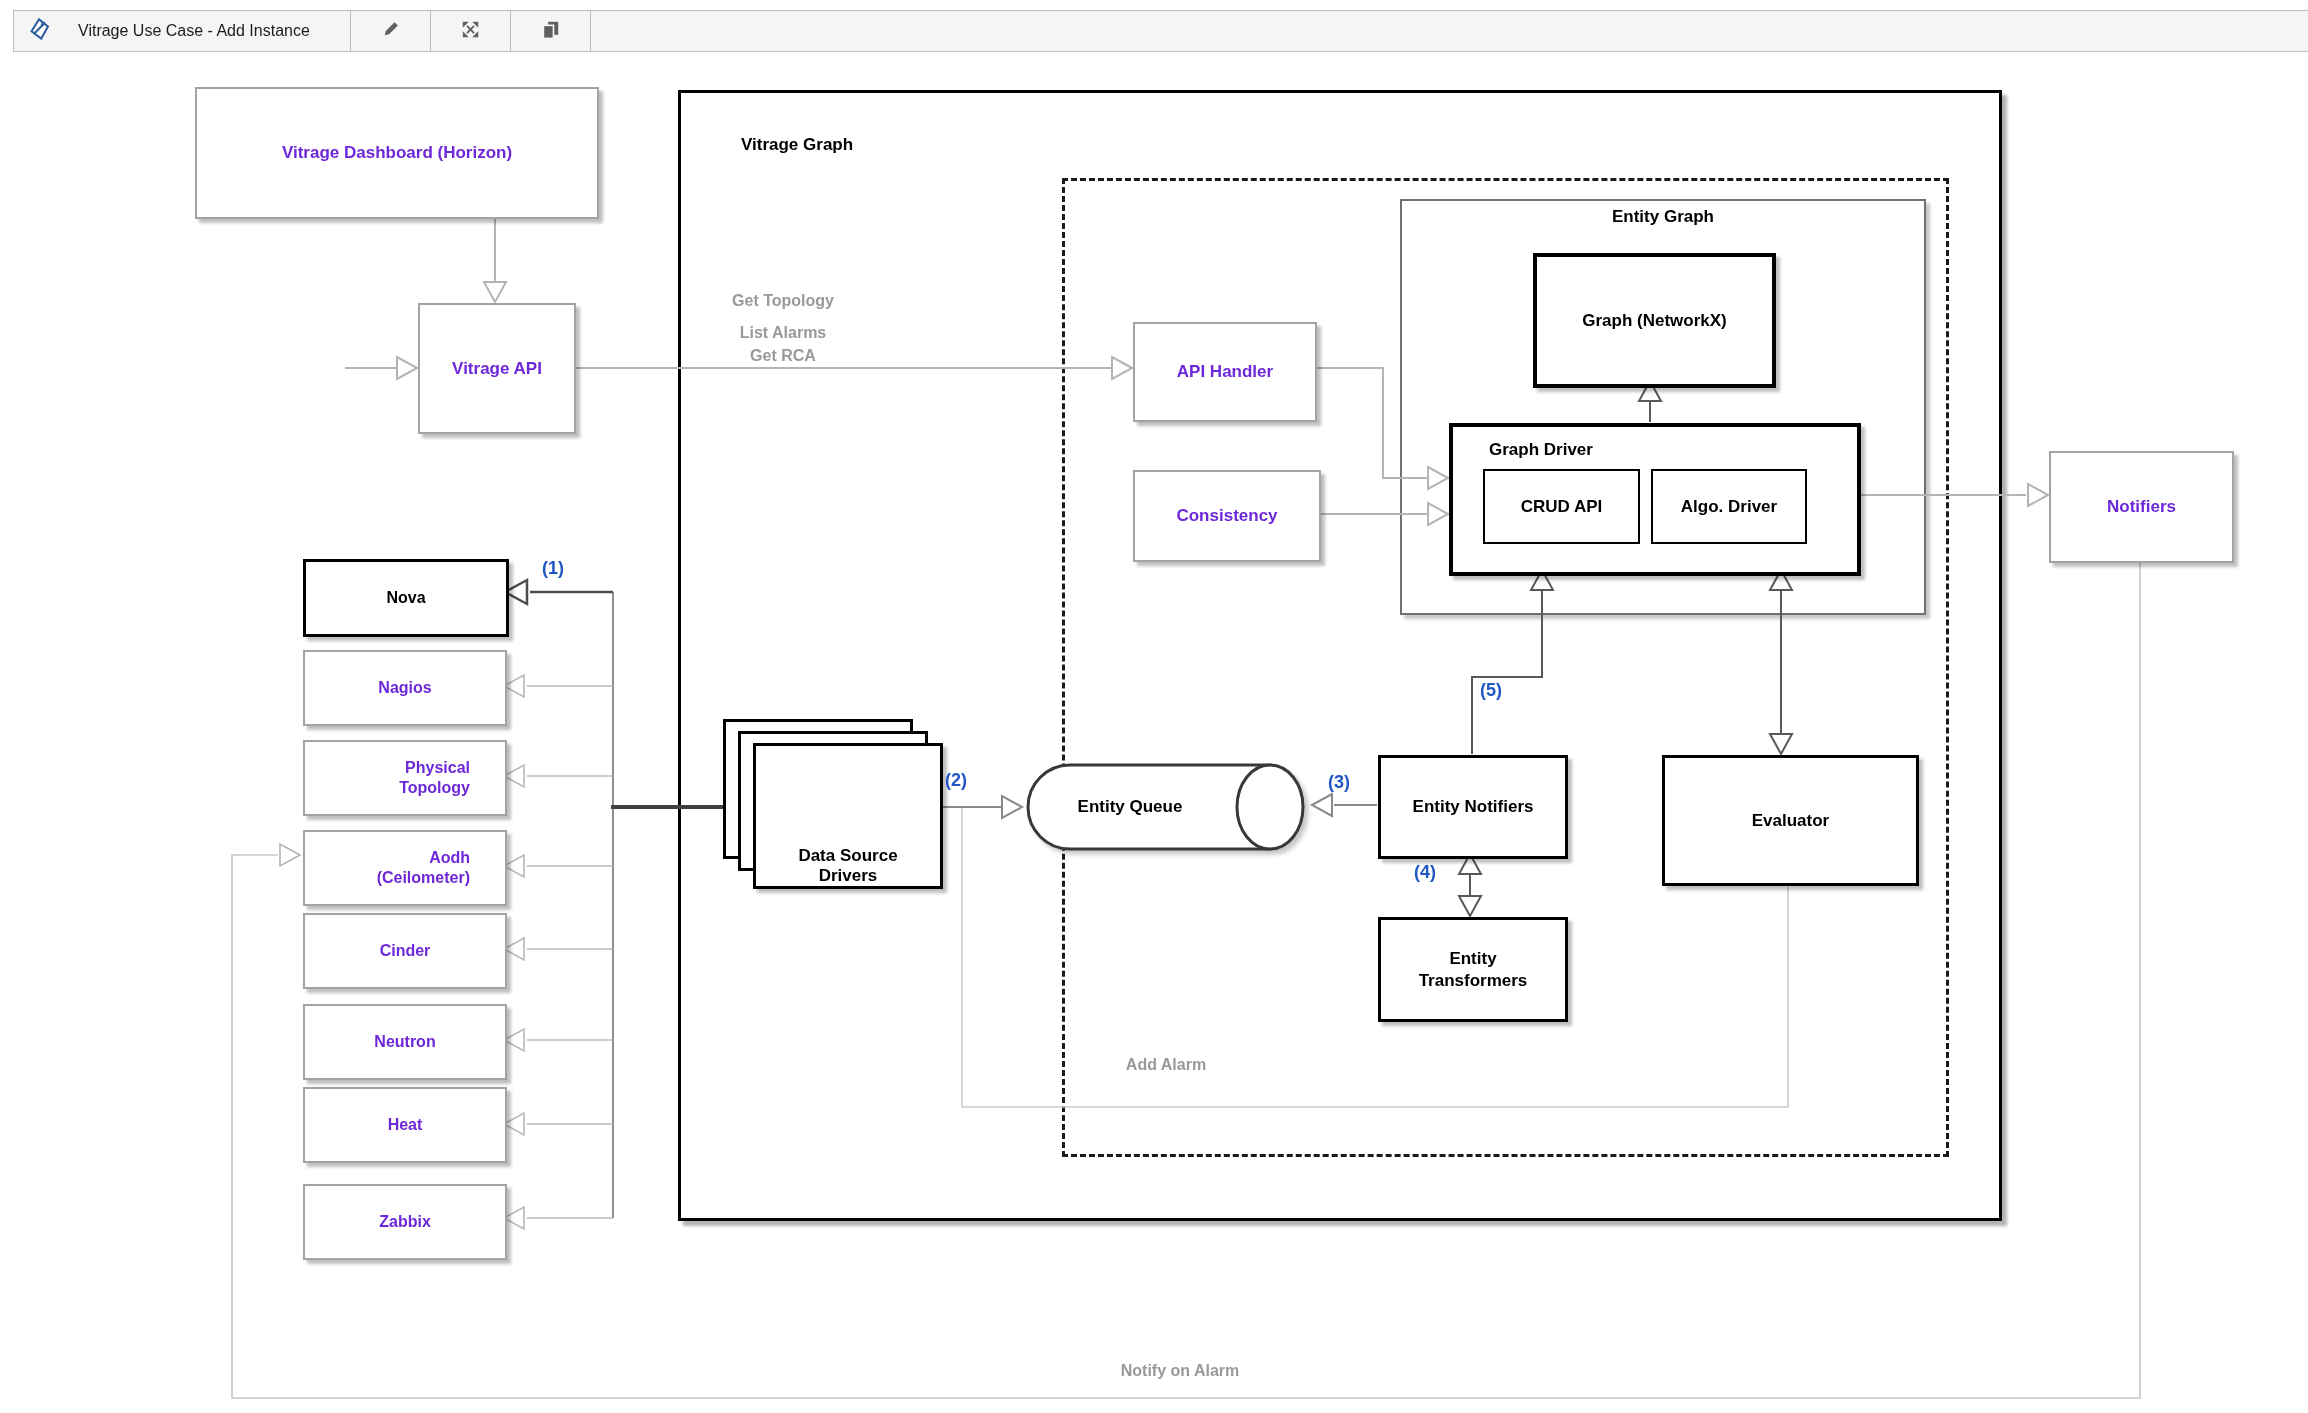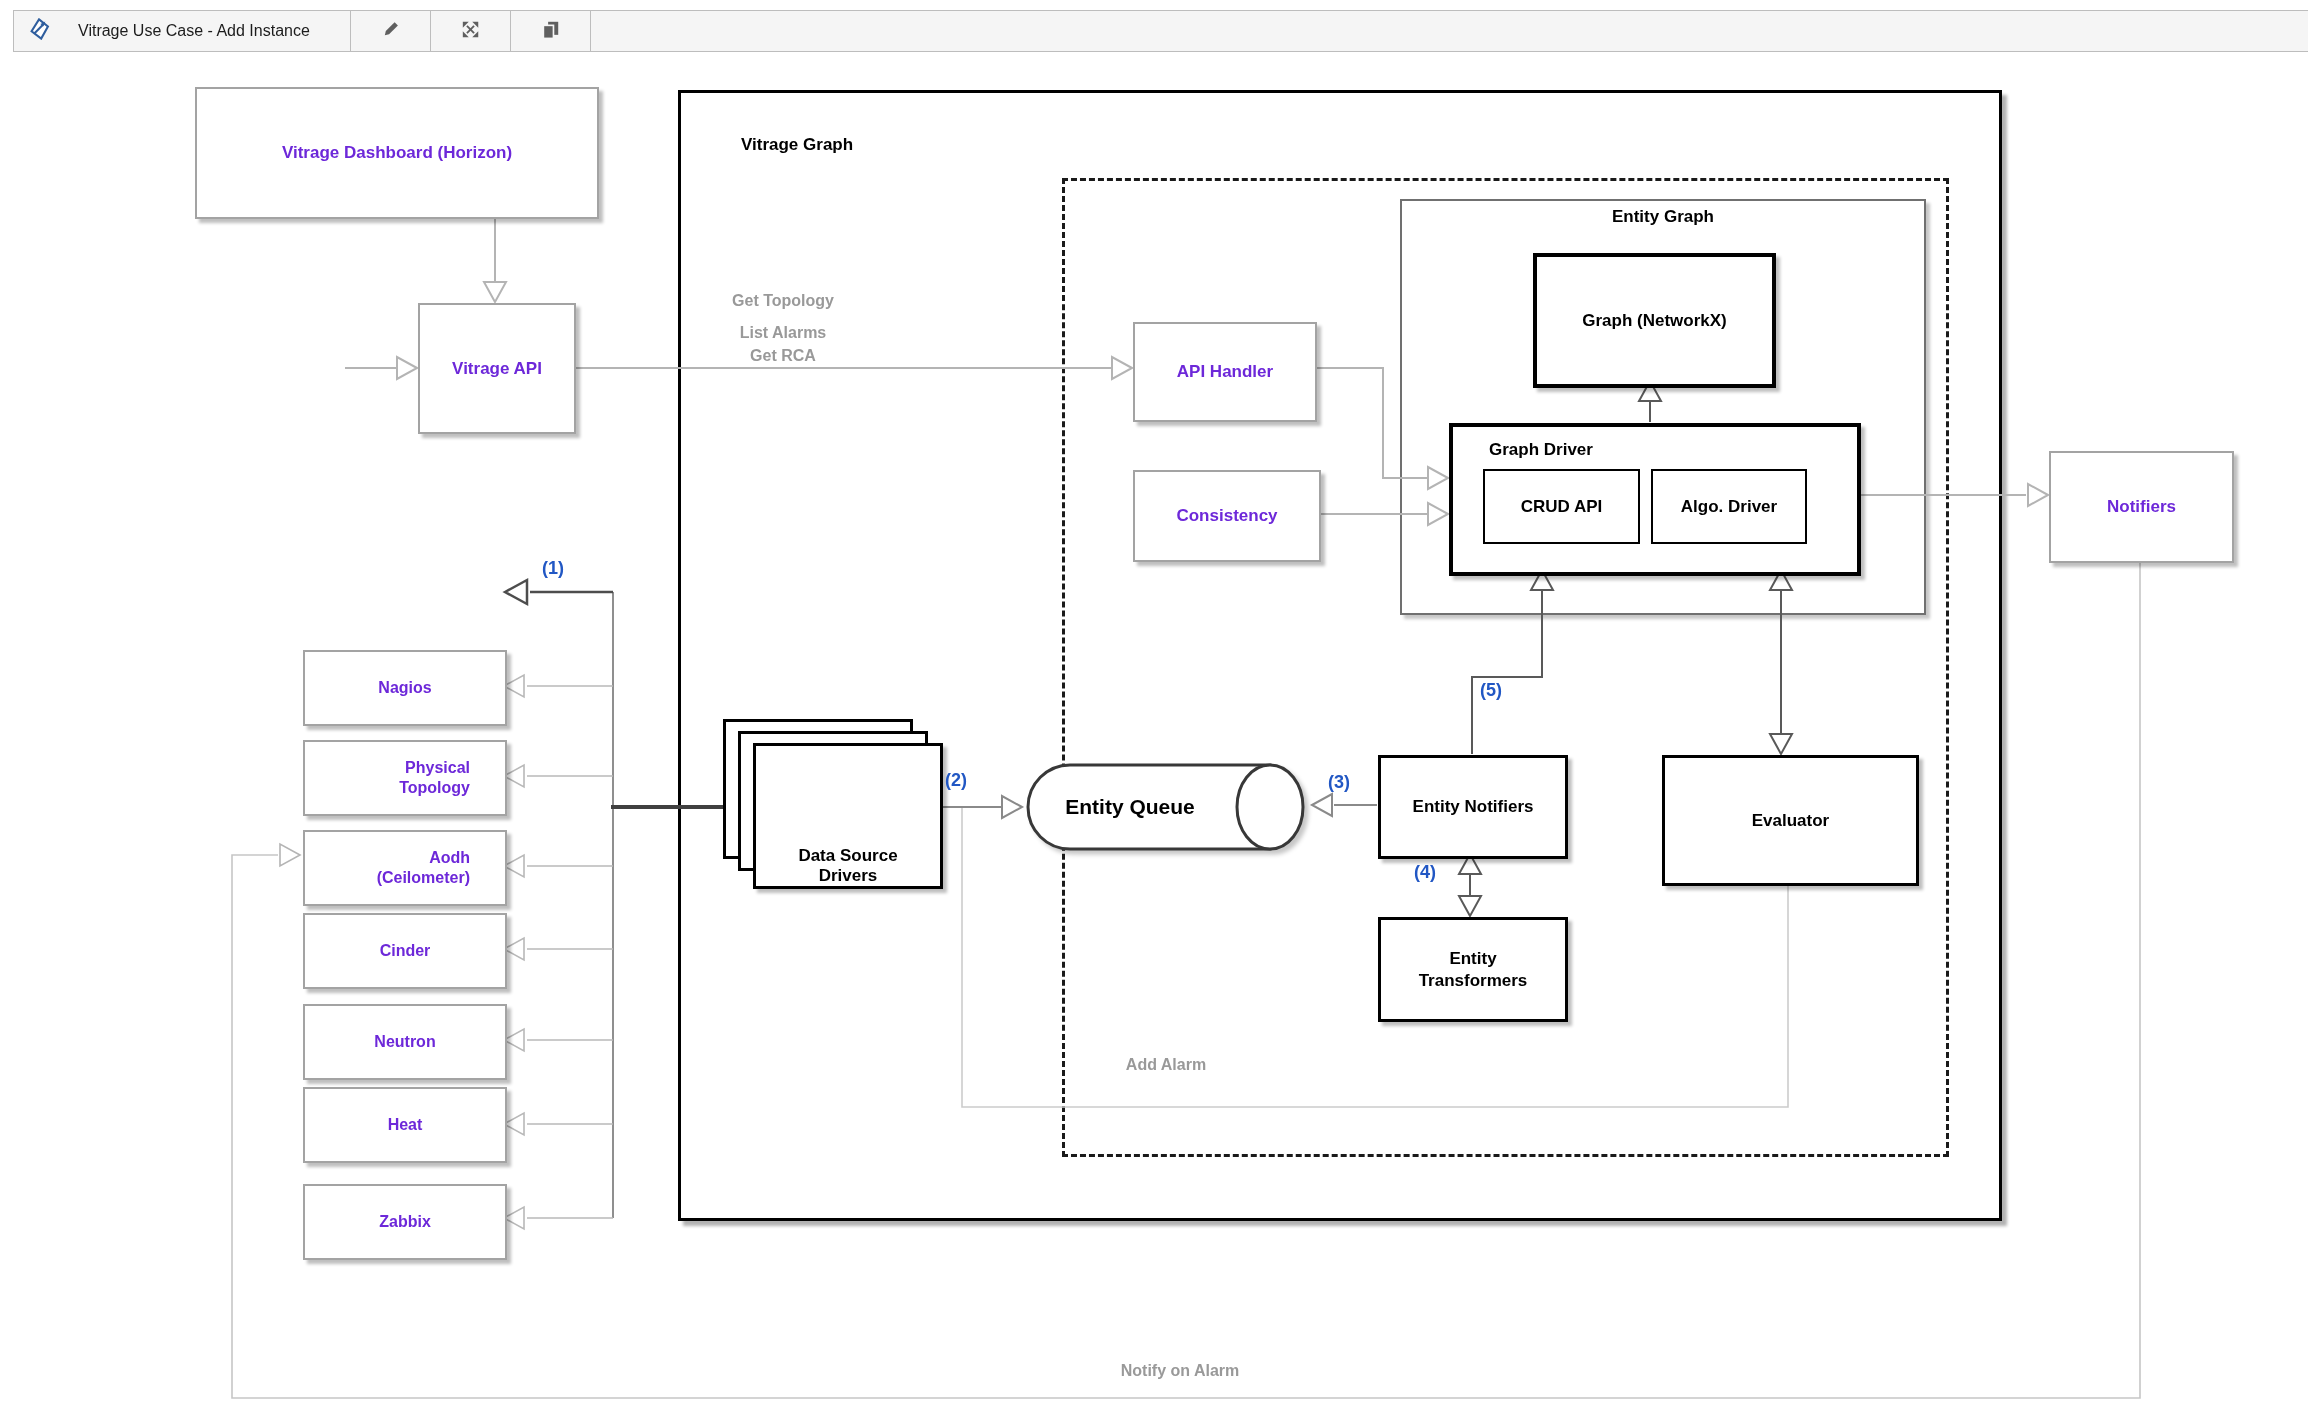--- a/index.html
+++ b/index.html
@@ -51,21 +51,21 @@
   .dsd{position:absolute;background:#fff;border:3px solid #000;z-index:3;}
   .dsd.front{display:flex;align-items:flex-end;justify-content:center;
              text-align:center;font-weight:bold;font-size:17px;color:#000;
              box-shadow:4px 4px 3px rgba(0,0,0,.25);}
 
   
   .queue-wrap{position:absolute;left:1023px;top:762px;width:284px;height:90px;
               z-index:3;filter:drop-shadow(4px 4px 2px rgba(0,0,0,.22));}
   .q-label{position:absolute;left:0;top:0;width:214px;height:90px;
            display:flex;align-items:center;justify-content:center;
-           font-weight:bold;font-size:21px;color:#000;}
+           font-weight:bold;font-size:17px;color:#000;}
 
   
   #wires{position:absolute;left:0;top:0;z-index:2;}
 
   
   .flabel{position:absolute;z-index:4;font-weight:bold;color:#999999;
           font-size:16px;text-align:center;width:200px;}
   .step{position:absolute;z-index:4;font-weight:bold;color:#2157c4;
         font-size:18px;}
 </style>
@@ -251,20 +251,23 @@
   <div class="box blackbox" style="left:1449px;top:423px;width:404px;height:145px;border-width:4px">
     <div class="gd-label">Graph Driver</div>
   </div>
   <div class="box thinblack" style="left:1483px;top:469px;width:153px;height:71px">
     <span>CRUD API</span>
   </div>
   <div class="box thinblack" style="left:1651px;top:469px;width:152px;height:71px">
     <span>Algo. Driver</span>
   </div>
 
+  <div class="box lc blackbox" style="top:559px">
+    <span>Nova</span>
+  </div>
   <div class="box lc gray" style="top:650px">
     <span>Nagios</span>
   </div>
   <div class="box lc gray" style="top:740px">
     <span>Physical Topology</span>
   </div>
   <div class="box lc gray" style="top:830px">
     <span>Aodh (Ceilometer)</span>
   </div>
   <div class="box lc gray" style="top:913px">

